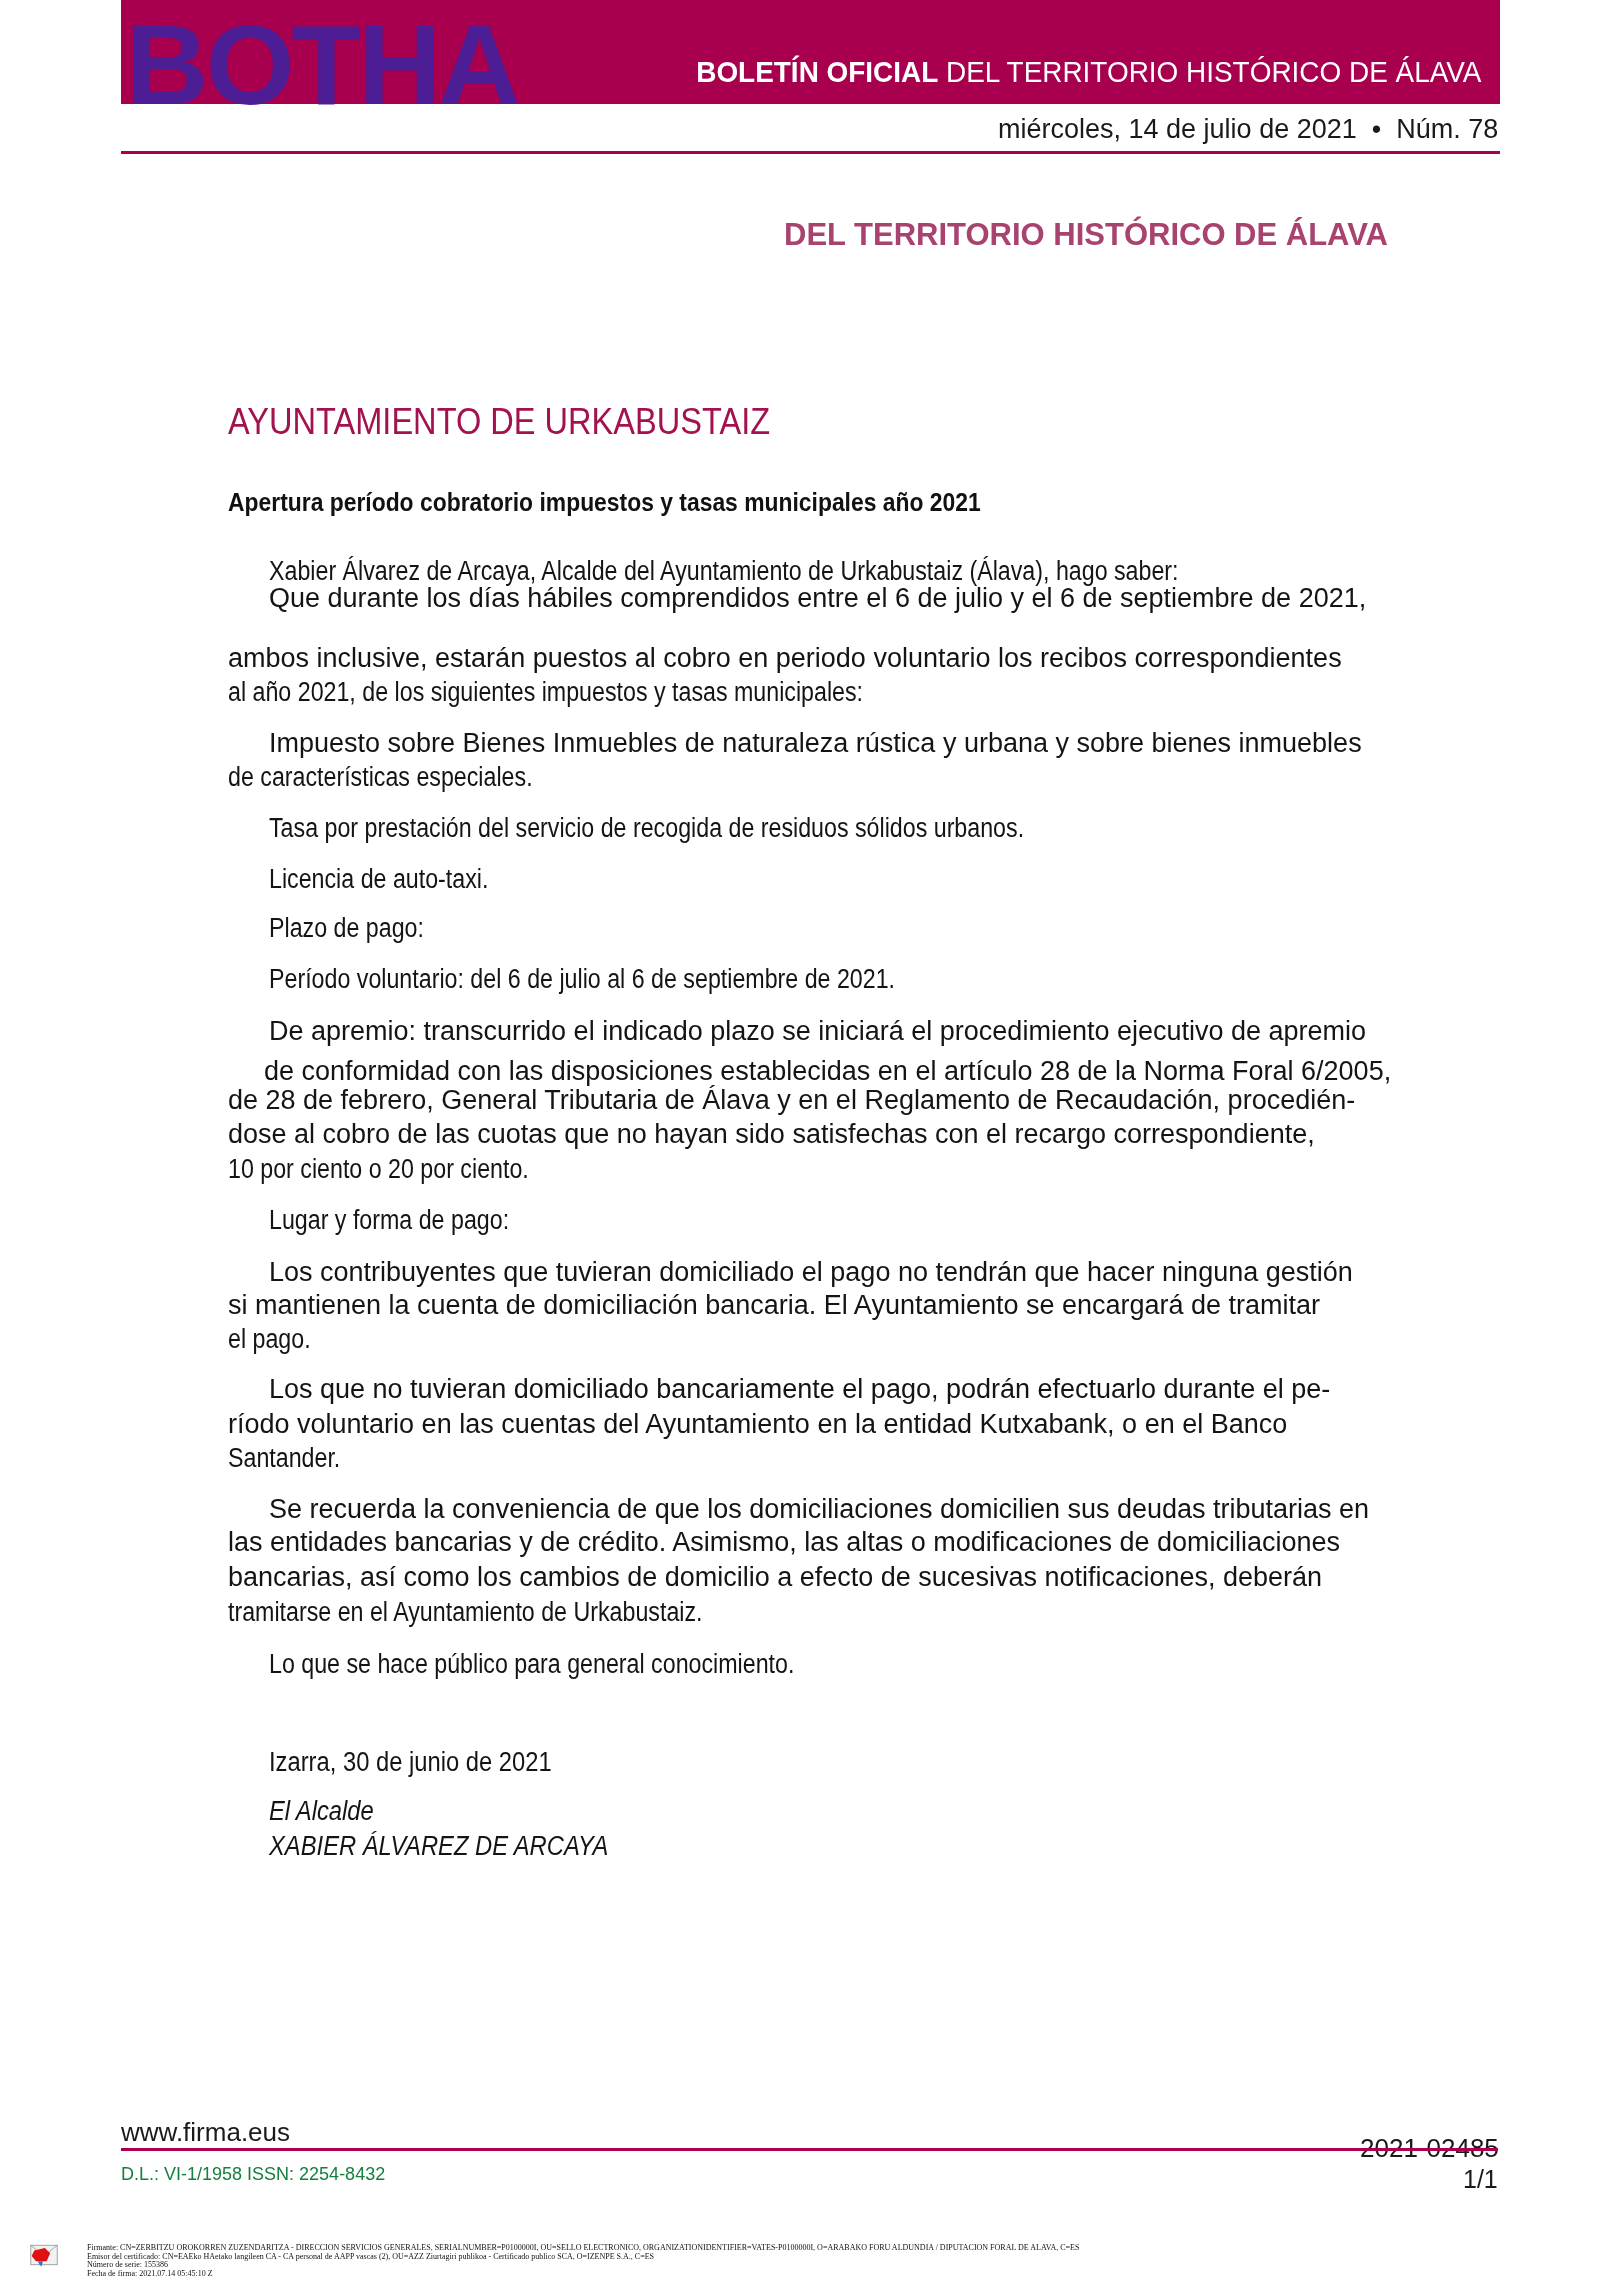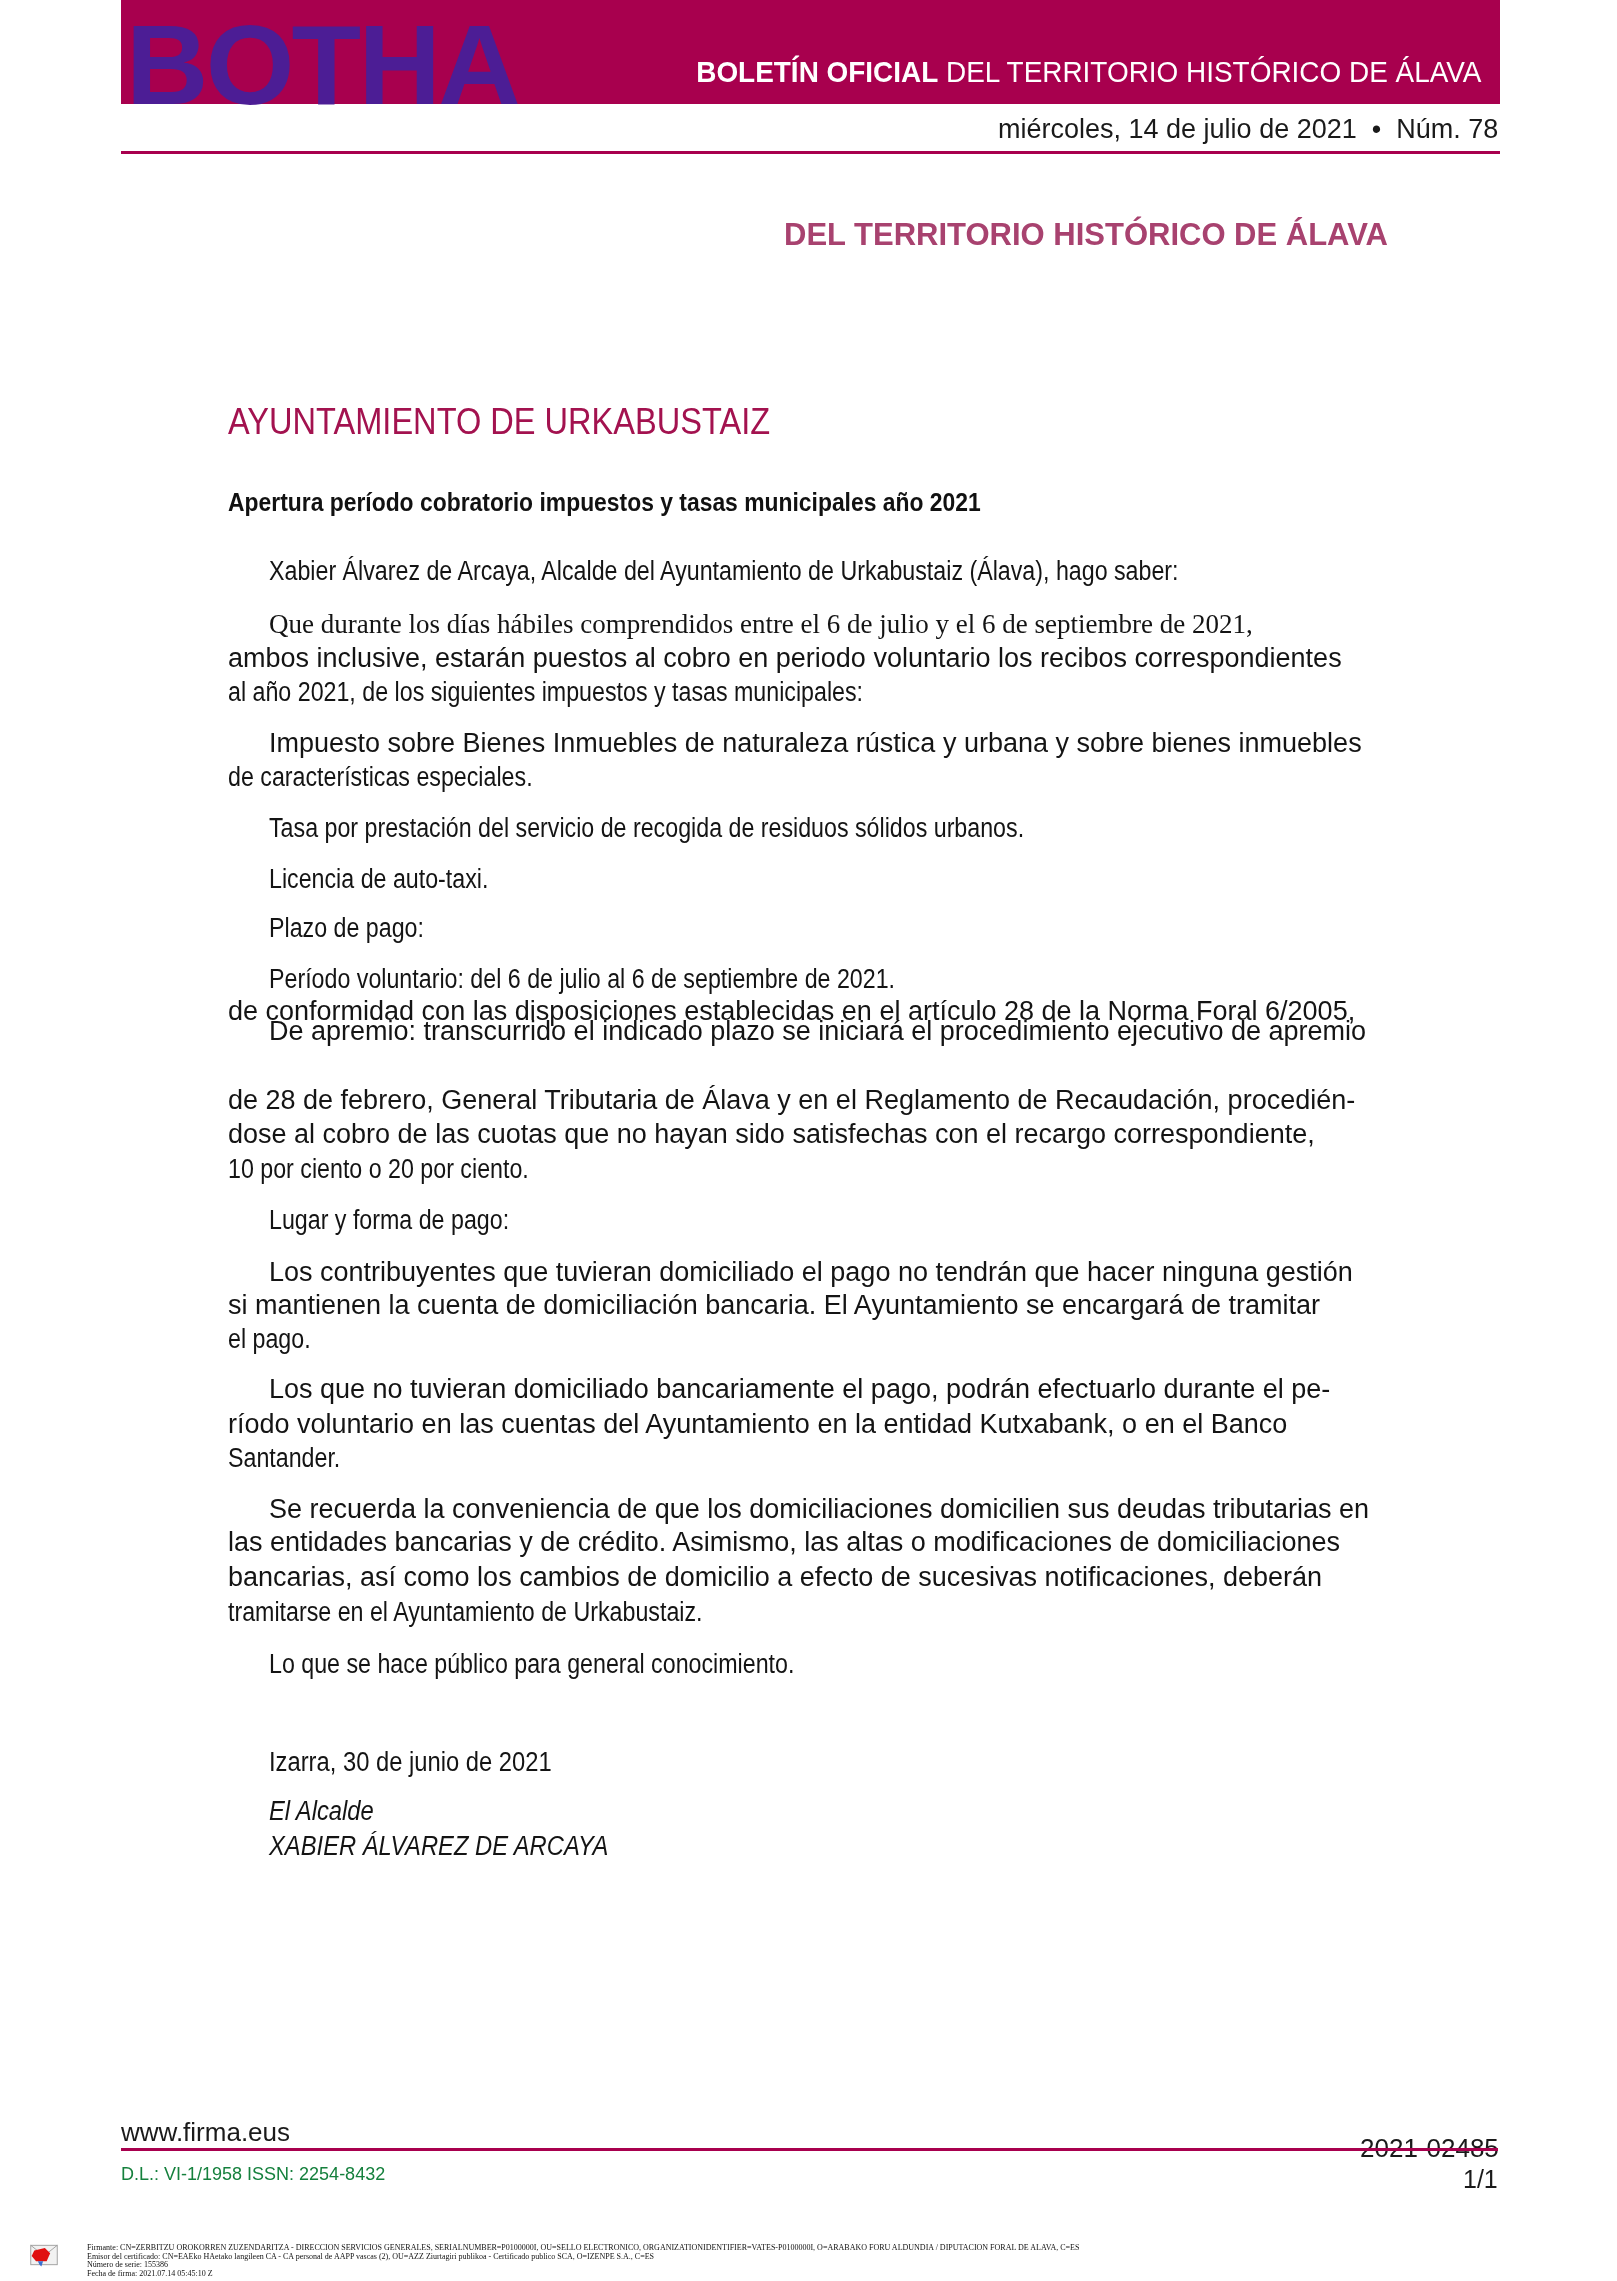--- a/index.html
+++ b/index.html
@@ -43,31 +43,31 @@
 
 <div class="section" id="section" style="right: auto; left: 784px;">
   <div>DEL TERRITORIO HISTÓRICO DE ÁLAVA</div>
 </div>
 
 <div class="org" style="transform-origin: left center; transform: scaleX(0.88);">AYUNTAMIENTO DE URKABUSTAIZ</div>
 <div class="subtitle" style="transform-origin: left center; transform: scaleX(0.88);">Apertura período cobratorio impuestos y tasas municipales año 2021</div>
 
 <div id="body">
     <div class="line ind" style="top: 555px; transform: scaleX(0.86);">Xabier Álvarez de Arcaya, Alcalde del Ayuntamiento de Urkabustaiz (Álava), hago saber:</div>
-    <div class="line ind j" style="top: 608px; transform: scaleX(1); font-family: Liberation Serif, serif;">Que durante los días hábiles comprendidos entre el 6 de julio y el 6 de septiembre de 2021,</div>
+    <div class="line ind j" style="top: 582px; transform: scaleX(1);">Que durante los días hábiles comprendidos entre el 6 de julio y el 6 de septiembre de 2021,</div>
     <div class="line j" style="top: 642px; transform: scaleX(1);">ambos inclusive, estarán puestos al cobro en periodo voluntario los recibos correspondientes</div>
     <div class="line" style="top: 676px; transform: scaleX(0.86);">al año 2021, de los siguientes impuestos y tasas municipales:</div>
     <div class="line ind j" style="top: 727px; transform: scaleX(1);">Impuesto sobre Bienes Inmuebles de naturaleza rústica y urbana y sobre bienes inmuebles</div>
     <div class="line" style="top: 761px; transform: scaleX(0.86);">de características especiales.</div>
     <div class="line ind" style="top: 812px; transform: scaleX(0.86);">Tasa por prestación del servicio de recogida de residuos sólidos urbanos.</div>
     <div class="line ind" style="top: 863px; transform: scaleX(0.86);">Licencia de auto-taxi.</div>
     <div class="line ind" style="top: 912px; transform: scaleX(0.86);">Plazo de pago:</div>
     <div class="line ind" style="top: 963px; transform: scaleX(0.86);">Período voluntario: del 6 de julio al 6 de septiembre de 2021.</div>
     <div class="line ind j" style="top: 1015px; transform: scaleX(1);">De apremio: transcurrido el indicado plazo se iniciará el procedimiento ejecutivo de apremio</div>
-    <div class="line j" style="top: 995px; transform: scaleX(1);">de conformidad con las disposiciones establecidas en el artículo 28 de la Norma Foral 6/2005,</div>
+    <div class="line j" style="top: 1055px; transform: scaleX(1); margin-left: 36px;">de conformidad con las disposiciones establecidas en el artículo 28 de la Norma Foral 6/2005,</div>
     <div class="line j" style="top: 1084px; transform: scaleX(1);">de 28 de febrero, General Tributaria de Álava y en el Reglamento de Recaudación, procedién-</div>
     <div class="line j" style="top: 1118px; transform: scaleX(1);">dose al cobro de las cuotas que no hayan sido satisfechas con el recargo correspondiente,</div>
     <div class="line" style="top: 1153px; transform: scaleX(0.86);">10 por ciento o 20 por ciento.</div>
     <div class="line ind" style="top: 1204px; transform: scaleX(0.86);">Lugar y forma de pago:</div>
     <div class="line ind j" style="top: 1256px; transform: scaleX(1);">Los contribuyentes que tuvieran domiciliado el pago no tendrán que hacer ninguna gestión</div>
     <div class="line j" style="top: 1289px; transform: scaleX(1);">si mantienen la cuenta de domiciliación bancaria. El Ayuntamiento se encargará de tramitar</div>
     <div class="line" style="top: 1323px; transform: scaleX(0.86);">el pago.</div>
     <div class="line ind j" style="top: 1373px; transform: scaleX(1);">Los que no tuvieran domiciliado bancariamente el pago, podrán efectuarlo durante el pe-</div>
     <div class="line j" style="top: 1408px; transform: scaleX(1);">ríodo voluntario en las cuentas del Ayuntamiento en la entidad Kutxabank, o en el Banco</div>
     <div class="line" style="top: 1442px; transform: scaleX(0.86);">Santander.</div>

